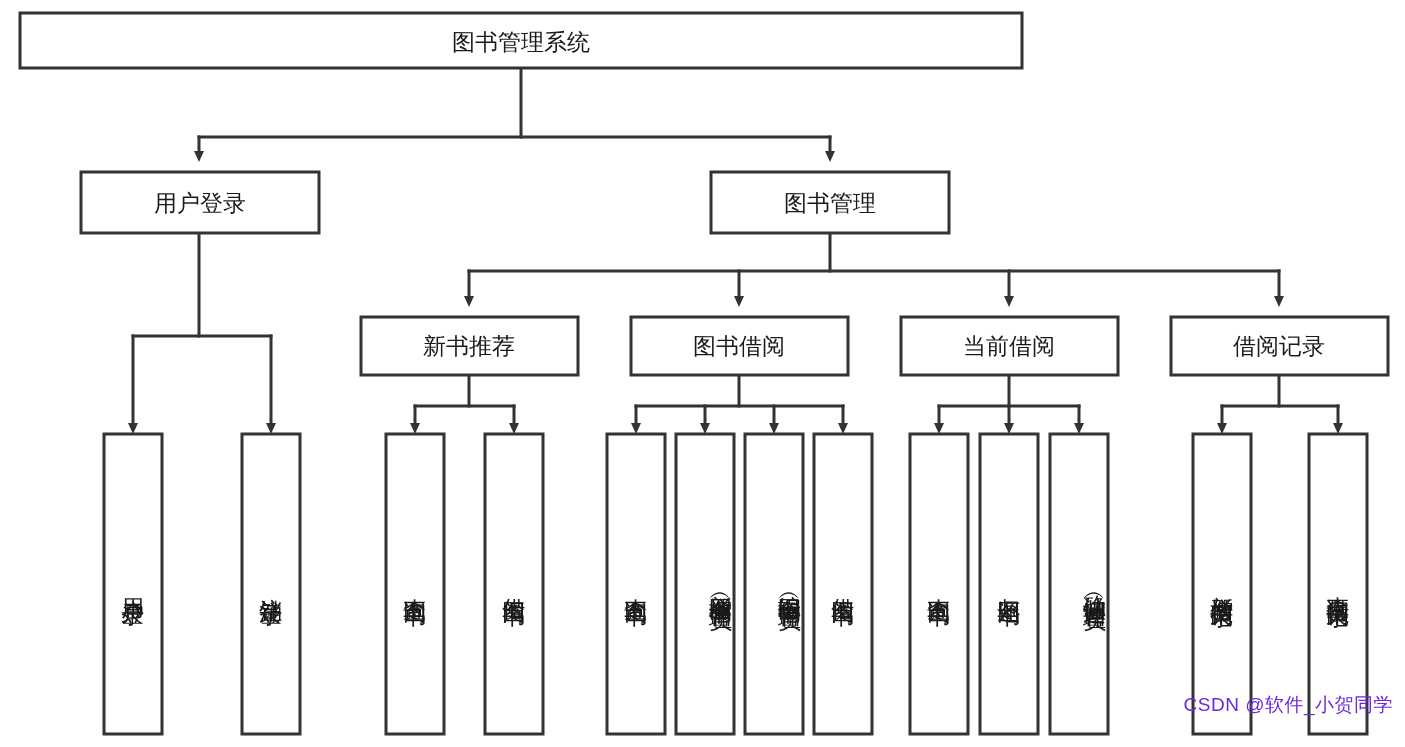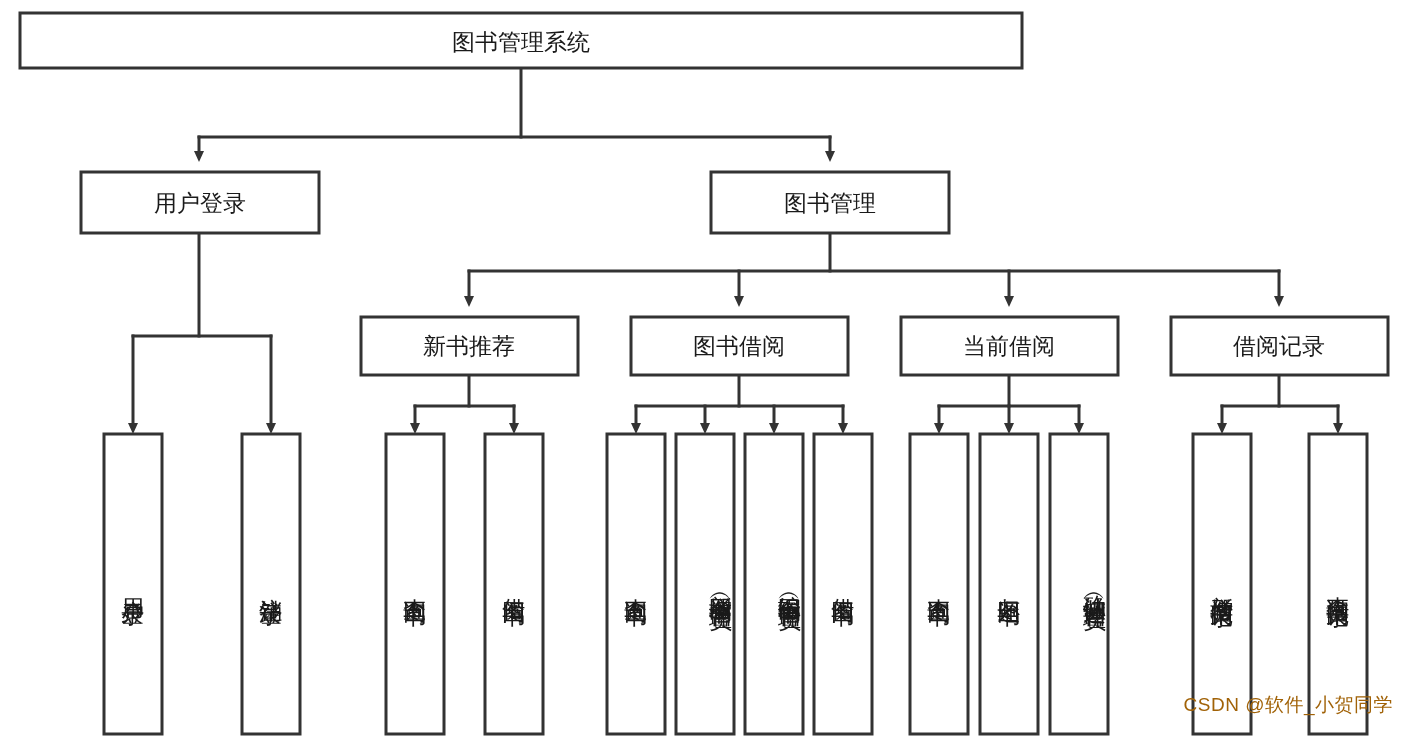--- a/index.html
+++ b/index.html
@@ -61,21 +61,21 @@
     text-align: center;
     white-space: nowrap;
     pointer-events: none;
   }
   #watermark {
     position: absolute;
     right: 12px;
     bottom: 6px;
     font-family: "Liberation Sans", "DejaVu Sans", sans-serif;
     font-size: 19px;
-    color: #a16207;
+    color: #6d28d9;
     white-space: nowrap;
     letter-spacing: 0.5px;
   }
 </style>
 </head>
 <body>
 
 <div id="diagram-root">
 
   <svg id="tree-svg" viewBox="0 0 1405 747">

